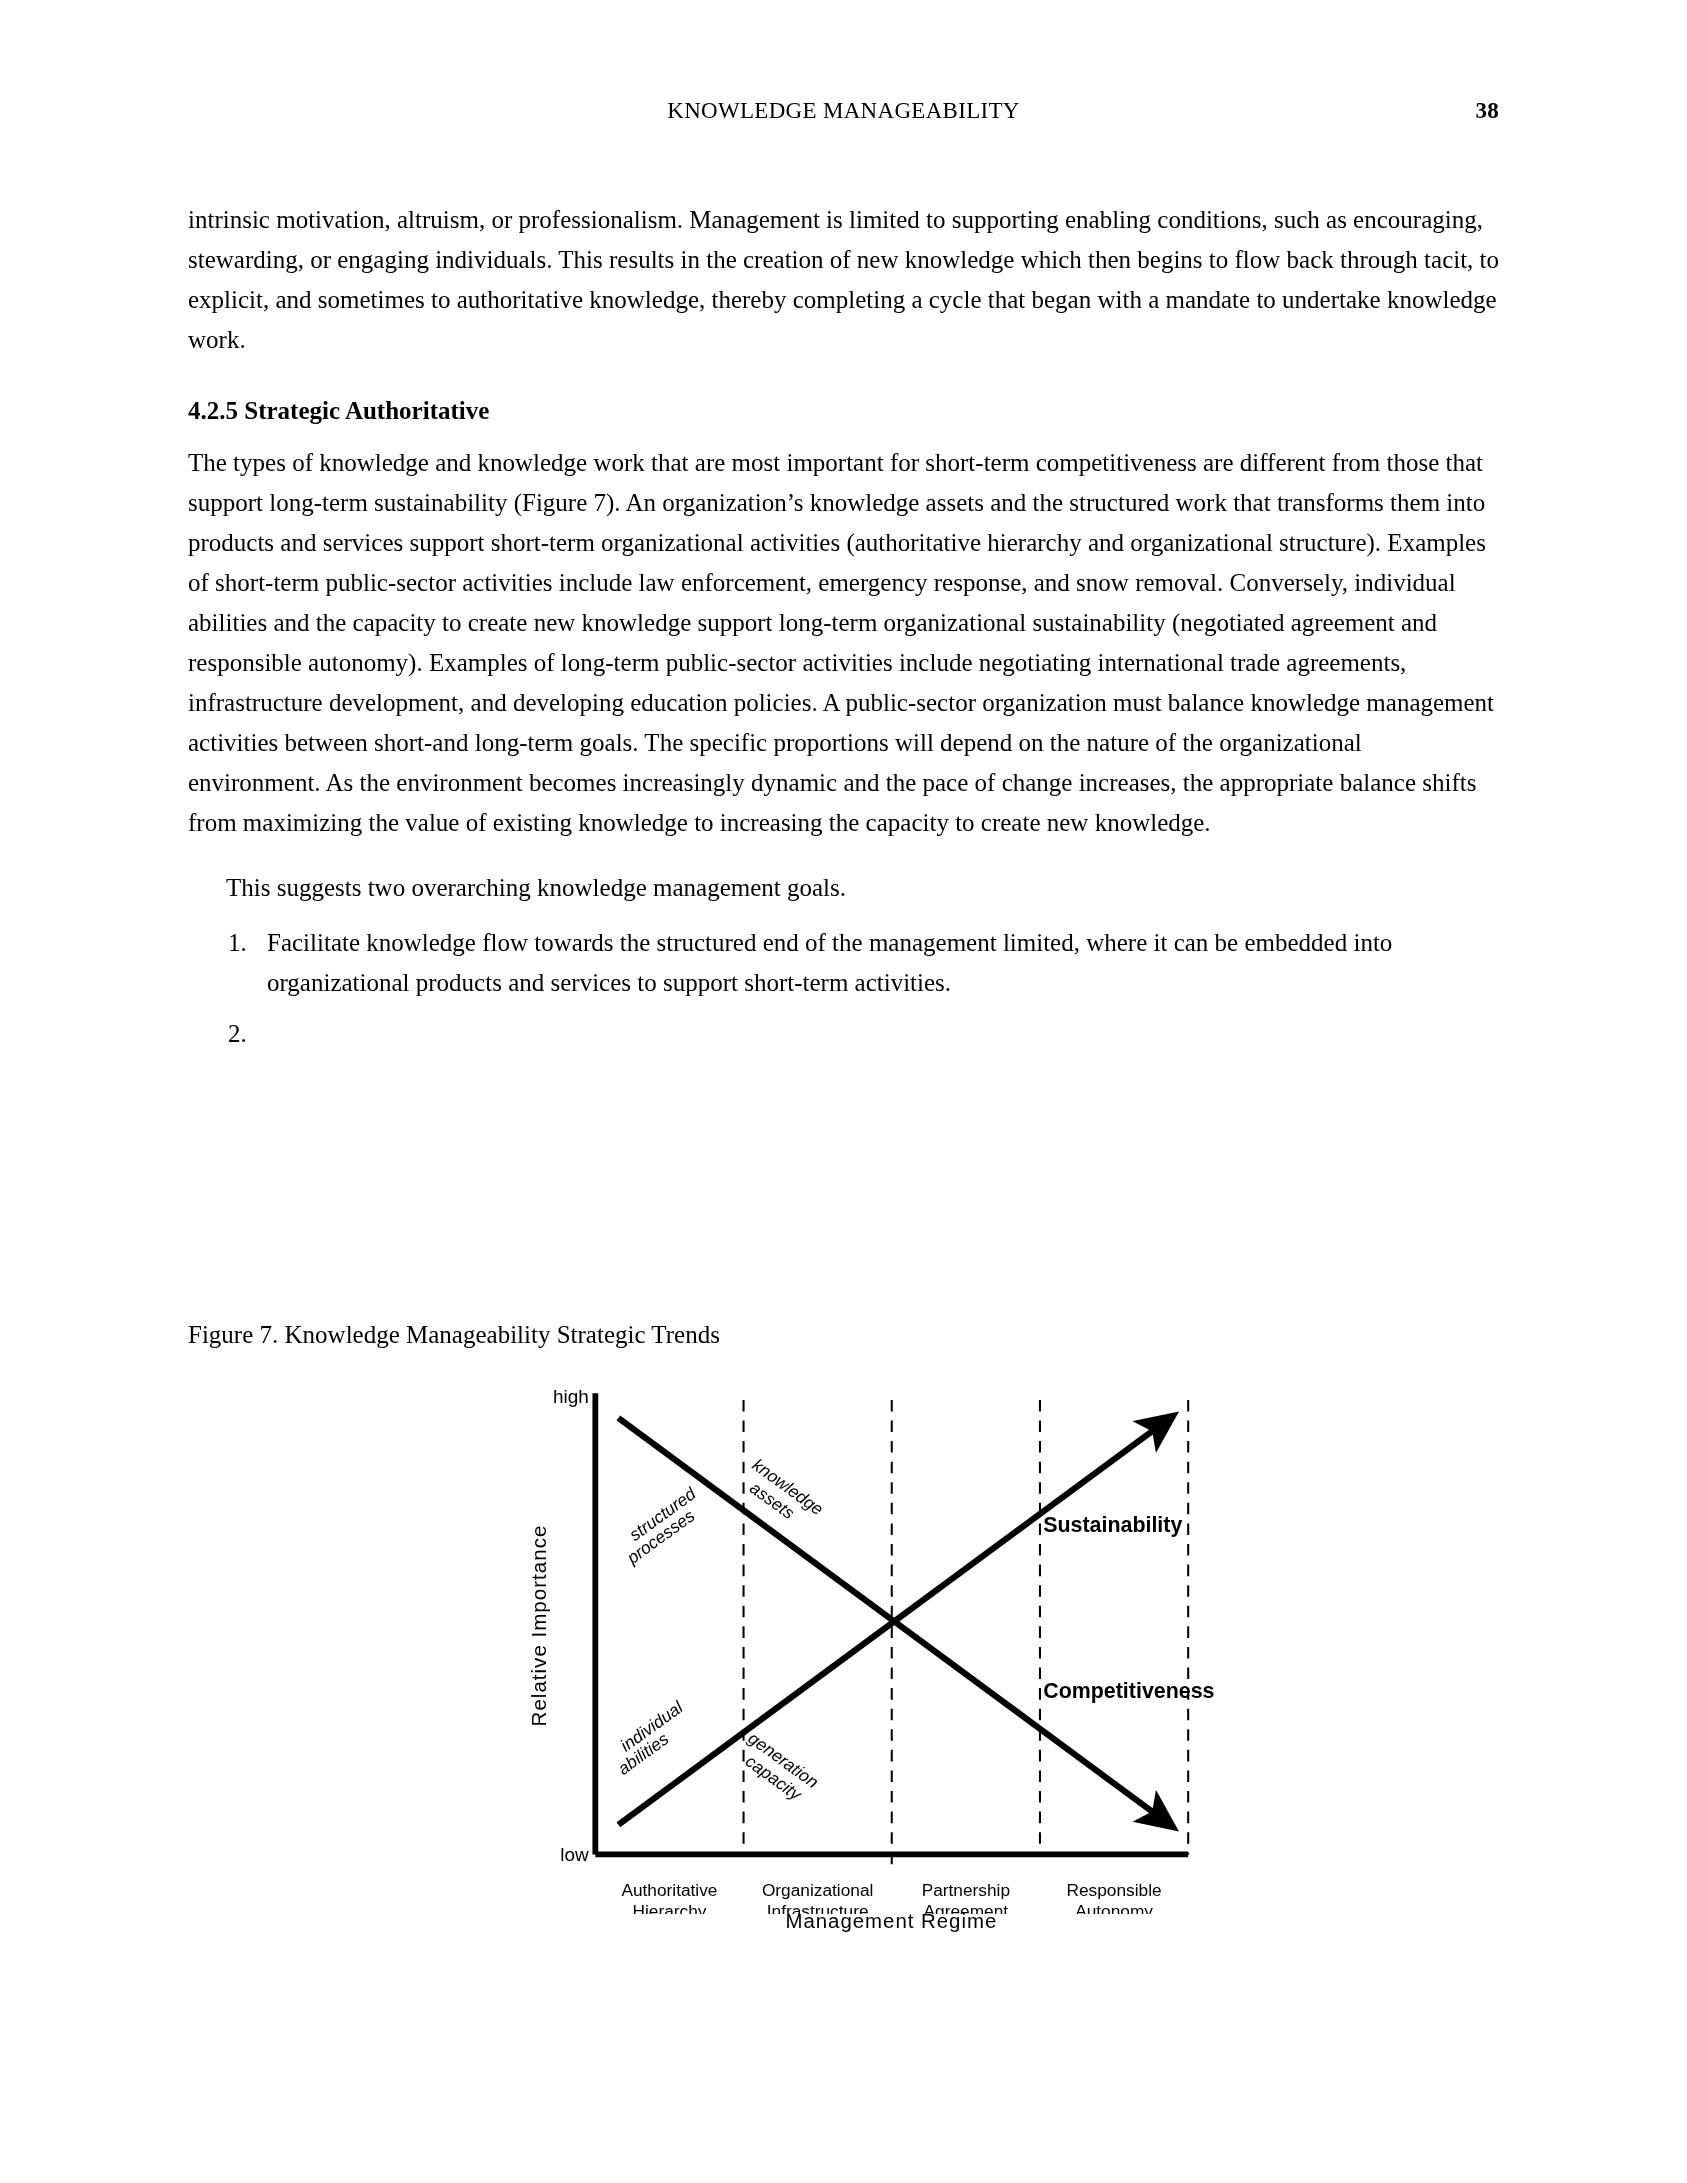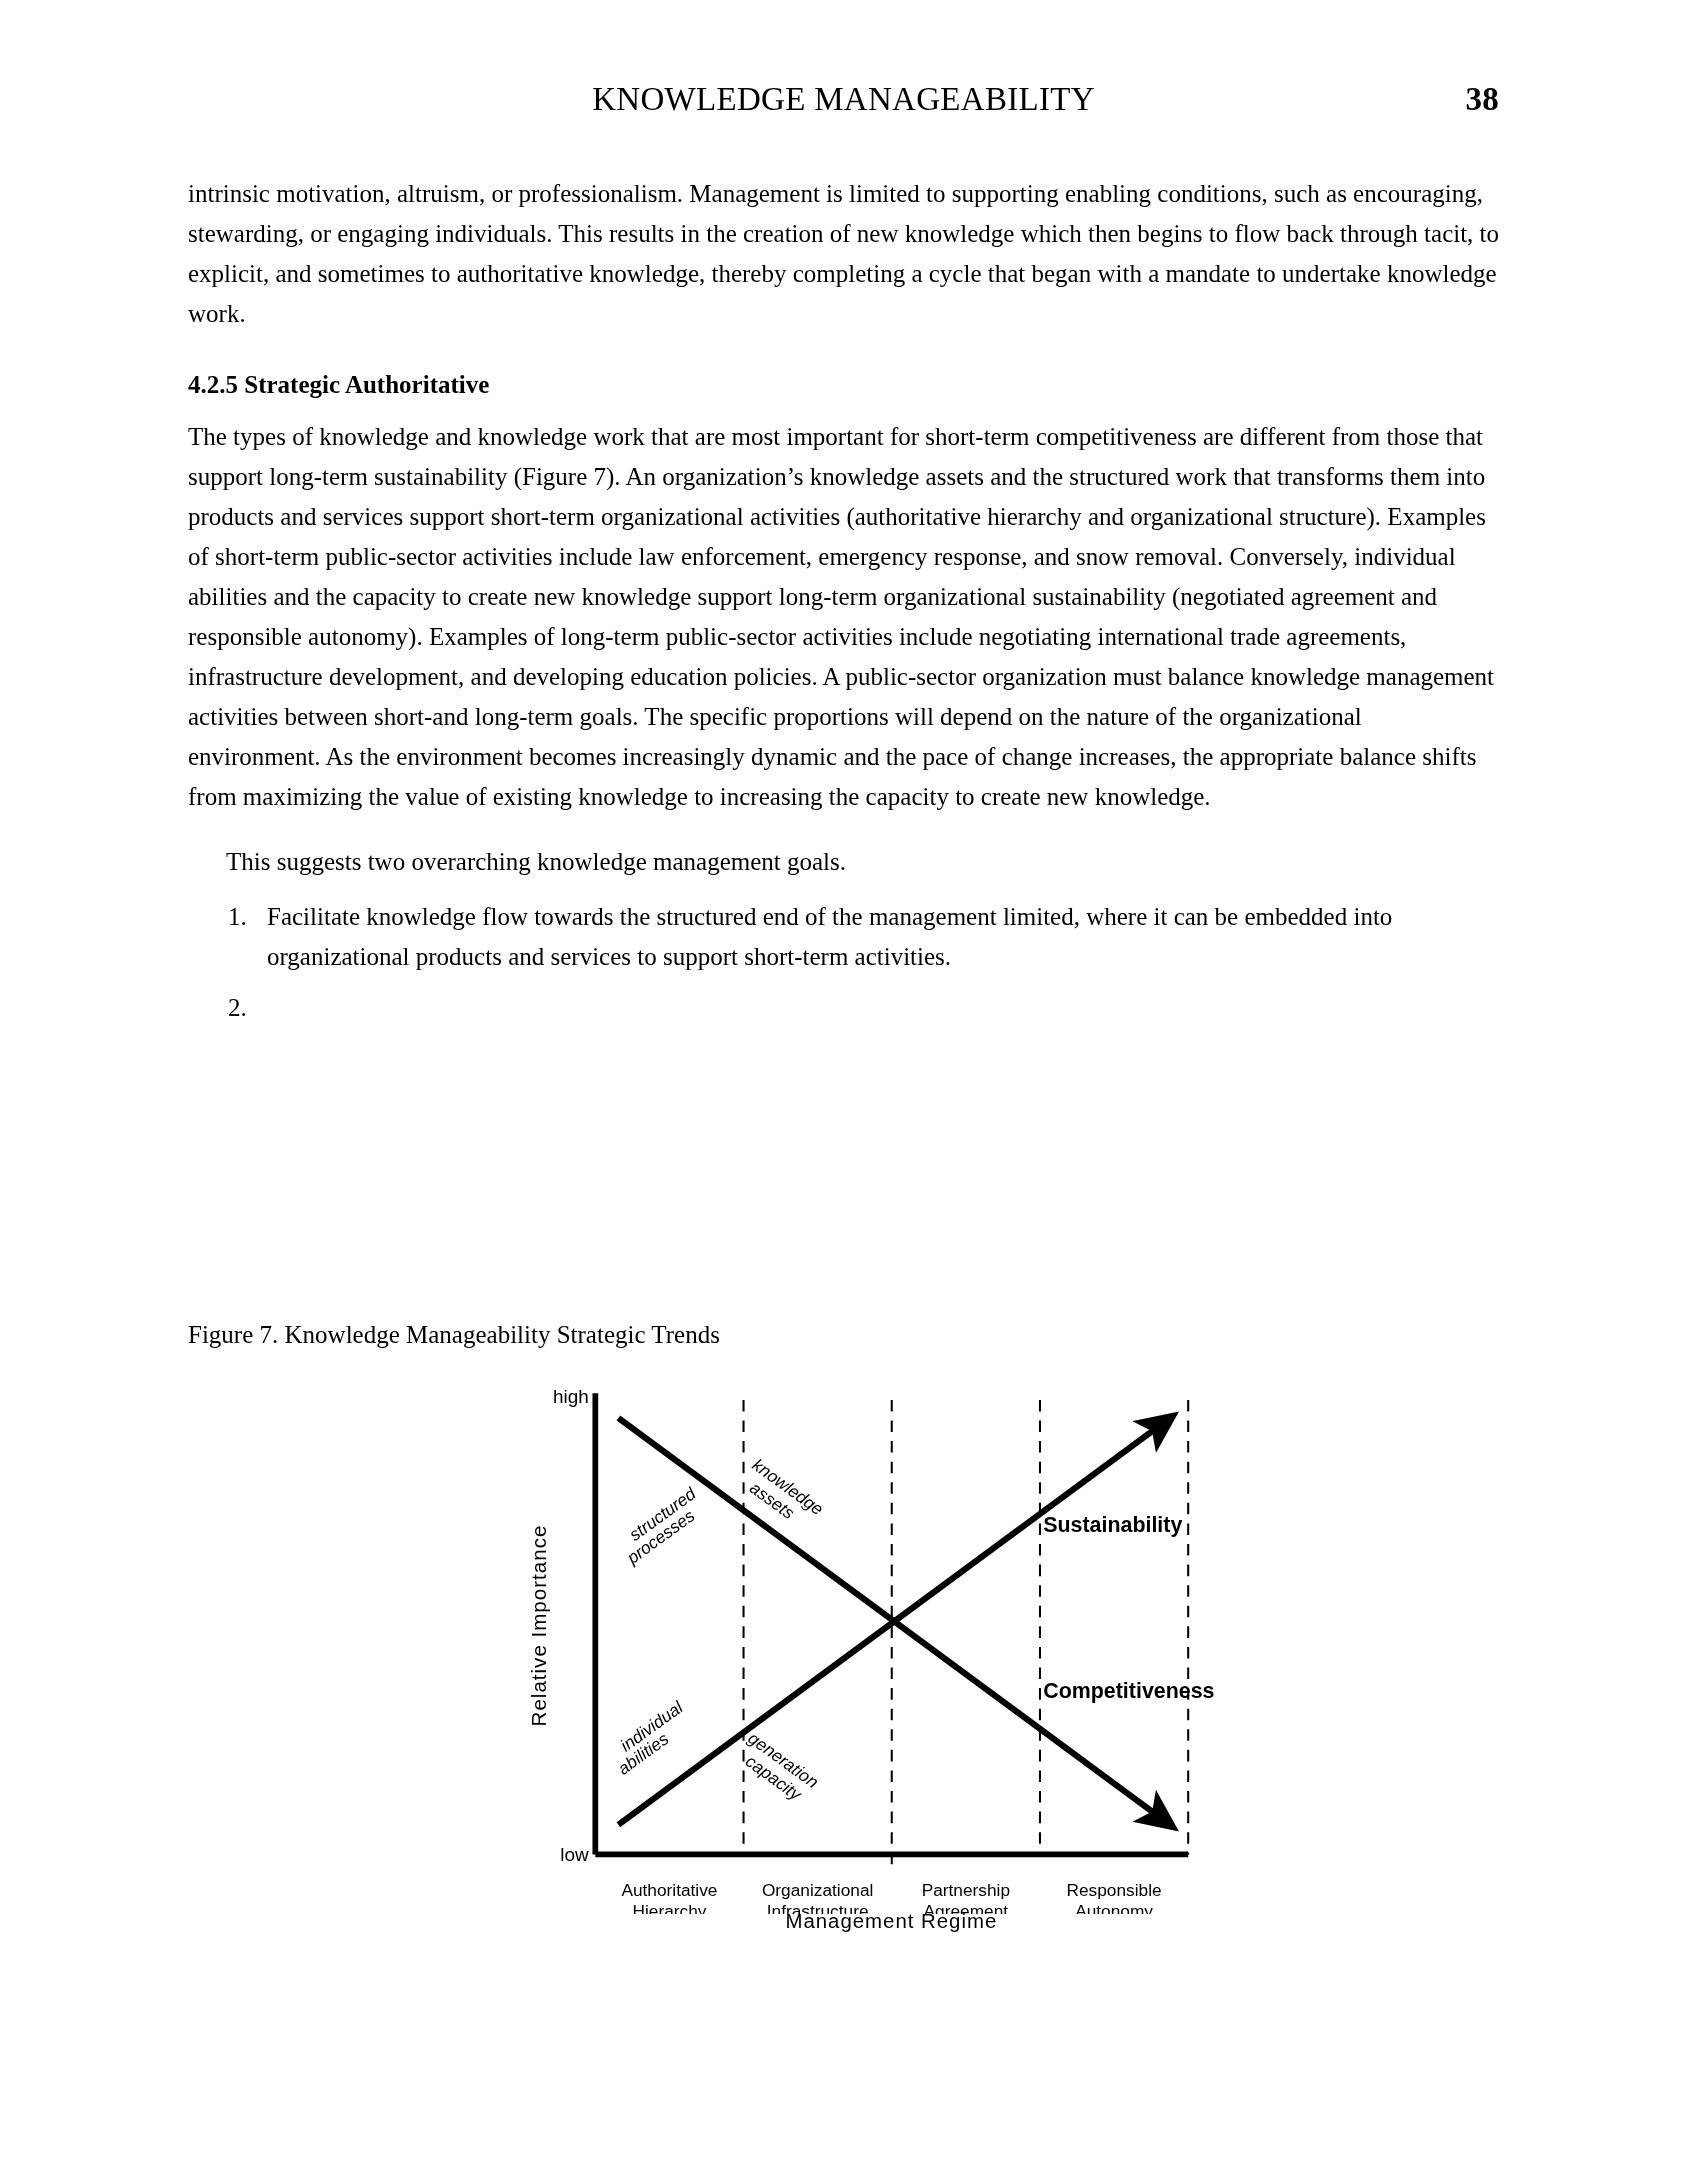--- a/index.html
+++ b/index.html
@@ -18,45 +18,45 @@
 
   .page {
     position: absolute;
     inset: 0;
     padding: 0;
   }
 
   
   .running-head {
     position: absolute;
-    top: 80px;
+    top: 92px;
     left: 188px;
     right: 188px;
     height: 38px;
     display: flex;
-    align-items: flex-end;
+    align-items: center;
     justify-content: space-between;
-    font-size: 33px;
+    font-size: 23px;
     letter-spacing: 0.3px;
   }
   .running-head .rh-title {
     flex: 1;
     text-align: center;
     padding-left: 49px;
   }
   .running-head .rh-page {
     width: 49px;
     text-align: right;
     font-weight: bold;
   }
 
   
   .content {
     position: absolute;
-    top: 174px;
+    top: 200px;
     left: 188px;
     width: 1312px;
   }
 
   p.body-par {
     margin: 0 0 0 0;
     font-size: 25px;
     line-height: 40px;
     text-align: left;
   }

